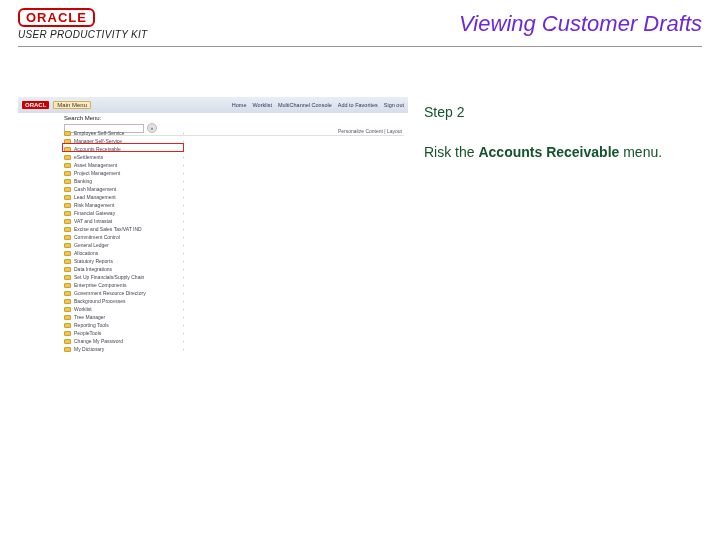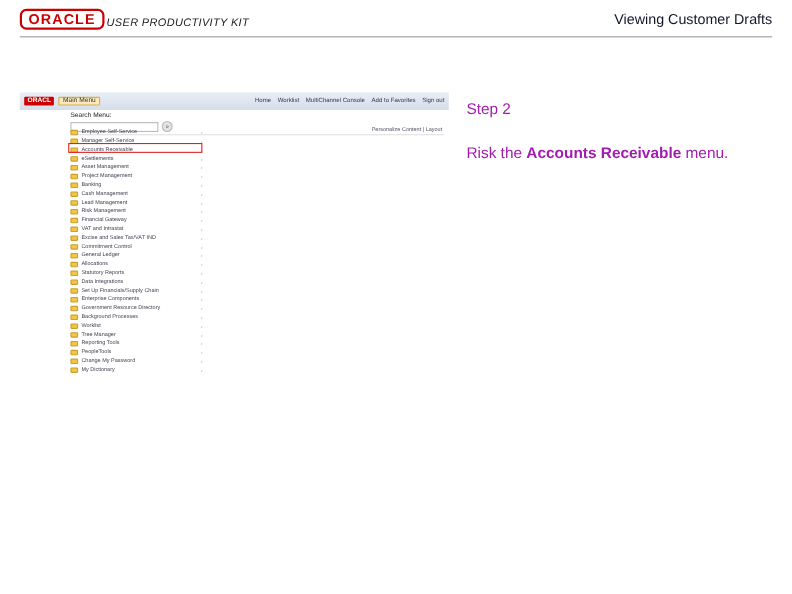--- a/index.html
+++ b/index.html
@@ -13,22 +13,22 @@
     overflow: hidden;
   }
   .top-header {
     display: flex;
     align-items: center;
     justify-content: space-between;
     padding: 8px 18px 6px 18px;
   }
   .oracle-logo-block {
     display: flex;
-    flex-direction: row;
-    align-items: flex-end;
+    flex-direction: column;
+    align-items: flex-start;
     gap: 2px;
   }
   .oracle-wordmark {
     display: inline-block;
     border: 2.5px solid #c00;
     border-radius: 6px;
     color: #c00;
     font-weight: 900;
     font-family: Arial, sans-serif;
     letter-spacing: 1px;
@@ -36,22 +36,23 @@
     padding: 0px 6px;
     line-height: 15px;
   }
   .oracle-subtitle {
     font-size: 10px;
     color: #222;
     letter-spacing: 0.3px;
     font-style: italic;
   }
   .doc-title {
-    font-size: 13px;
-    color: #0f172a;
+    font-size: 22px;
+    color: #6d28d9;
+    font-style: italic;
   }
   .hr {
     border: none;
     border-top: 1px solid #999;
     margin: 0 18px;
   }
 
   .content-area {
     display: flex;
     margin-top: 50px;
@@ -172,21 +173,21 @@
     width: 122px;
     height: 9px;
     border: 1.5px solid #d22;
     pointer-events: none;
   }
 
   .instruction-panel {
     flex: 1;
     font-size: 14px;
     line-height: 1.6;
-    color: #a21caf;
+    color: #14532d;
     padding-top: 4px;
   }
   .step-label {
     margin-bottom: 18px;
   }
   .instruction-text b { font-weight: bold; }
 </style>
 </head>
 <body>
 

